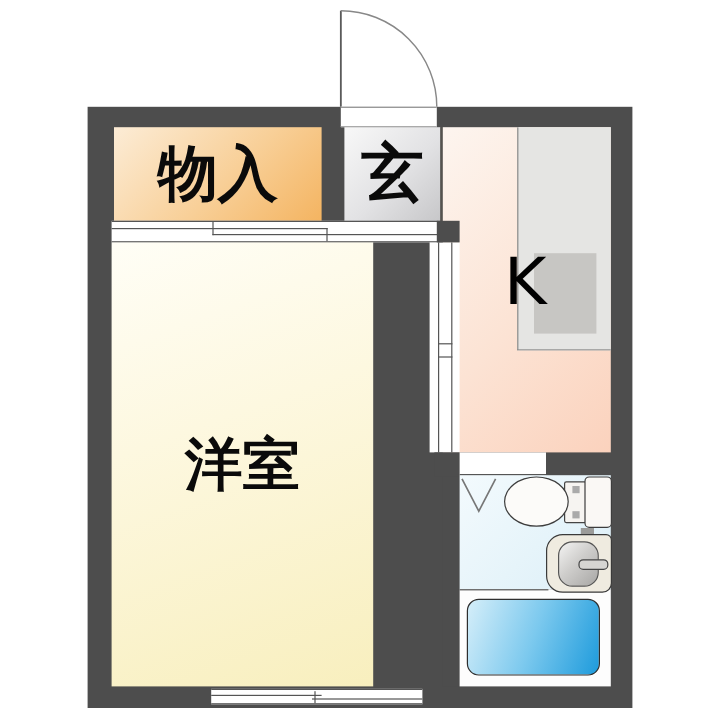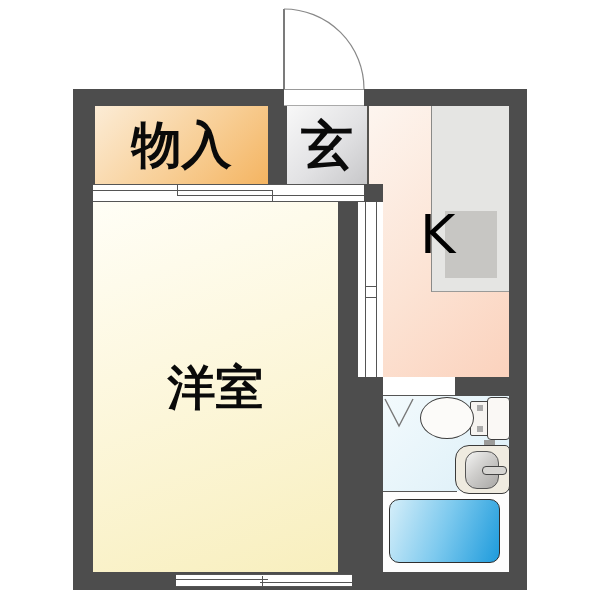--- a/index.html
+++ b/index.html
@@ -17,21 +17,21 @@
           background:linear-gradient(135deg,#f8f8f8 0%,#e2e2e4 55%,#c7c7c9 100%);
           display:flex;align-items:center;justify-content:center;}
   .genkan-label{font-size:52px;font-weight:600;color:#0a0a0a;line-height:1;}
   .genkan-kitchen-line{left:367px;top:106px;width:2px;height:79px;background:#55534f;}
   .kitchen{left:369px;top:106px;width:140px;height:271px;
            background:linear-gradient(135deg,#fdf5ef 0%,#fce3d4 55%,#fbd2bd 100%);}
   .counter{left:431px;top:106px;width:78px;height:186px;background:#e5e5e3;
            border-left:1px solid #8a8a88;border-bottom:1px solid #9a9a98;box-sizing:border-box;}
   .counter-sink{left:445px;top:211px;width:52px;height:67px;background:#c7c6c3;}
   .kitchen-label{left:420px;top:208px;width:50px;font-size:54px;font-weight:500;color:#000;line-height:1;}
-  .main-room{left:93px;top:202px;width:245px;height:370px;
+  .main-room{left:93px;top:202px;width:218px;height:370px;
              background:linear-gradient(160deg,#fffef6 0%,#fdf8e0 40%,#f8efbe 100%);
              display:flex;flex-direction:row;align-items:center;justify-content:center;}
   .main-room-line{font-size:48px;font-weight:600;color:#0a0a0a;line-height:52px;text-align:center;}
   .main-room-size{letter-spacing:4px;}
   
   .band-top{left:93px;top:184px;width:272px;height:18px;background:#fff;
             border-top:1.2px solid #555;border-bottom:1.2px solid #555;box-sizing:border-box;}
   .band-top .lineA{position:absolute;left:0;top:5px;width:180px;height:1.2px;background:#555;}
   .band-top .lineB{position:absolute;left:84px;top:10px;width:188px;height:1.2px;background:#555;}
   .band-top .tick1{position:absolute;left:84px;top:0;width:1.2px;height:11px;background:#555;}

